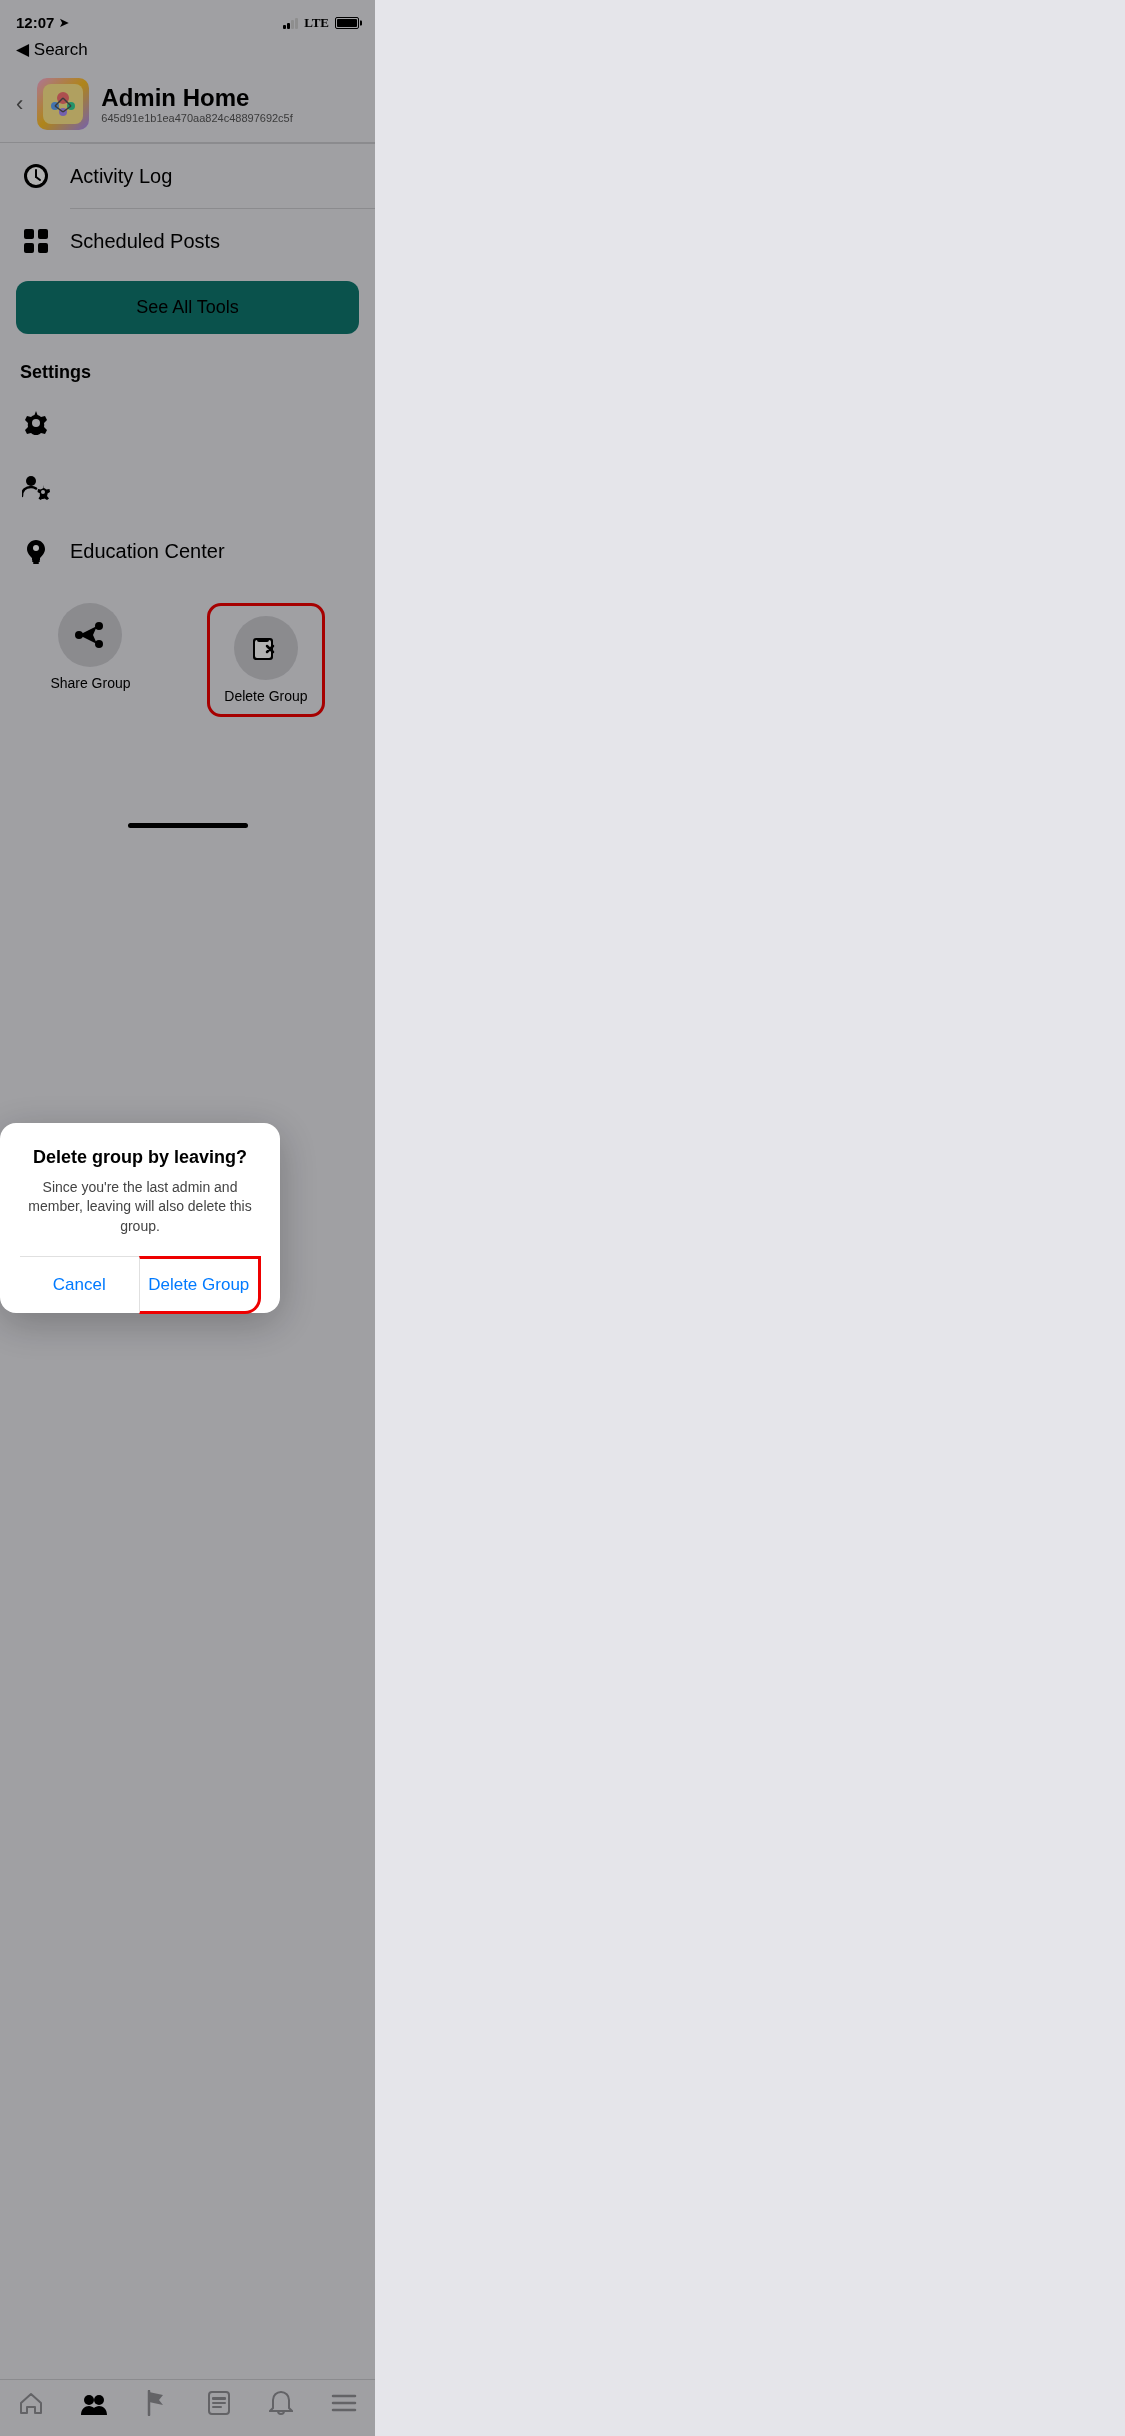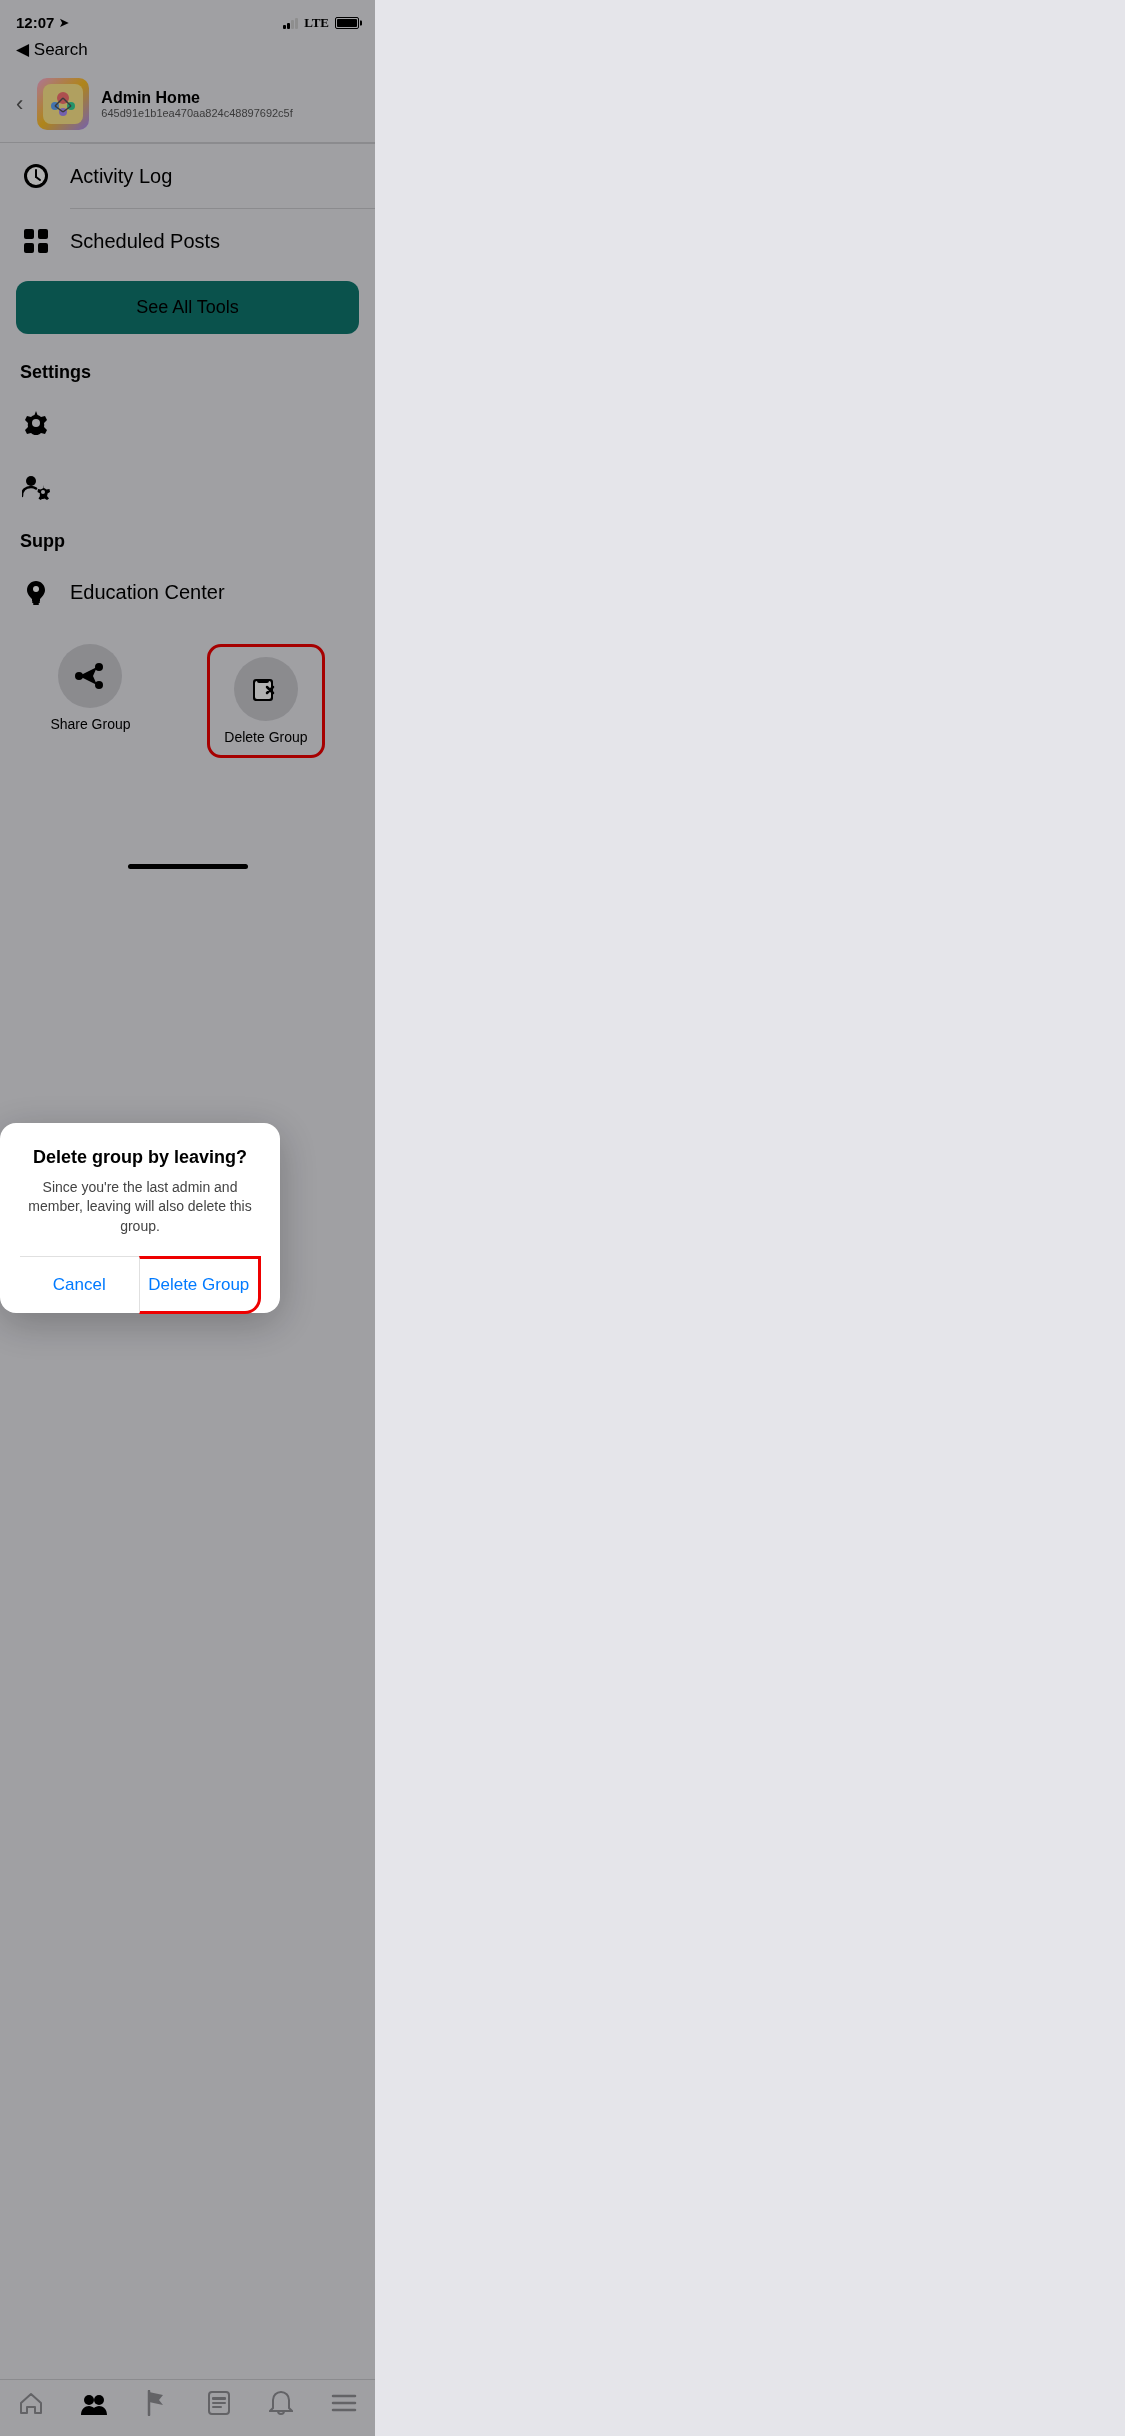--- a/index.html
+++ b/index.html
@@ -106,21 +106,21 @@
       border-radius: 10px;
       background: linear-gradient(135deg, #f9a8d4, #fbbf24, #a78bfa);
       display: flex;
       align-items: center;
       justify-content: center;
       font-size: 26px;
       overflow: hidden;
     }
     .group-info { flex: 1; }
     .group-name {
-      font-size: 16px;
+      font-size: 24px;
       font-weight: 700;
       color: #000;
     }
     .group-id {
       font-size: 11px;
       color: #555;
       word-break: break-all;
     }
 
     
@@ -398,21 +398,20 @@
         <path d="M0 22 C0 16 4 13 9 13 C11 13 12.5 13.5 14 14.5" stroke="#000" stroke-width="2.5" fill="none" stroke-linecap="round"></path>
         <circle cx="21" cy="18" r="3" fill="#000"></circle>
         <path d="M21 11 L22 14 Q23.5 14.5 24.5 15.5 L27.5 15 L28 18 L25.5 19.5 Q25.5 21 25 22 L27 24.5 L25 26 L22.5 24.5 Q21 25 20 25 L18.5 26 L16.5 24.5 L18 22 Q17.5 21 18 19.5 L15.5 18 L16 15 L19 15.5 Q20 14.5 21.5 14 Z" fill="#000"></path>
         <circle cx="21" cy="18" r="2" fill="#e5e5ea"></circle>
       </svg>
     </div>
   </div>
 </div>
 
 <div>
-  <div class="section-label">Supp</div>
   <div class="menu-item">
     <div class="menu-icon">
       <svg width="22" height="26" viewBox="0 0 22 26">
         <path d="M11 2 C6 2 2 6 2 11 C2 15 5 18 7 20 L7 22 L15 22 L15 20 C17 18 20 15 20 11 C20 6 16 2 11 2Z" fill="#000"></path>
         <rect x="7" y="22" width="8" height="2" rx="1" fill="#000"></rect>
         <rect x="8" y="24" width="6" height="2" rx="1" fill="#000"></rect>
         <circle cx="11" cy="10" r="3" fill="#fff"></circle>
       </svg>
     </div>
     <span class="menu-label">Education Center</span>

